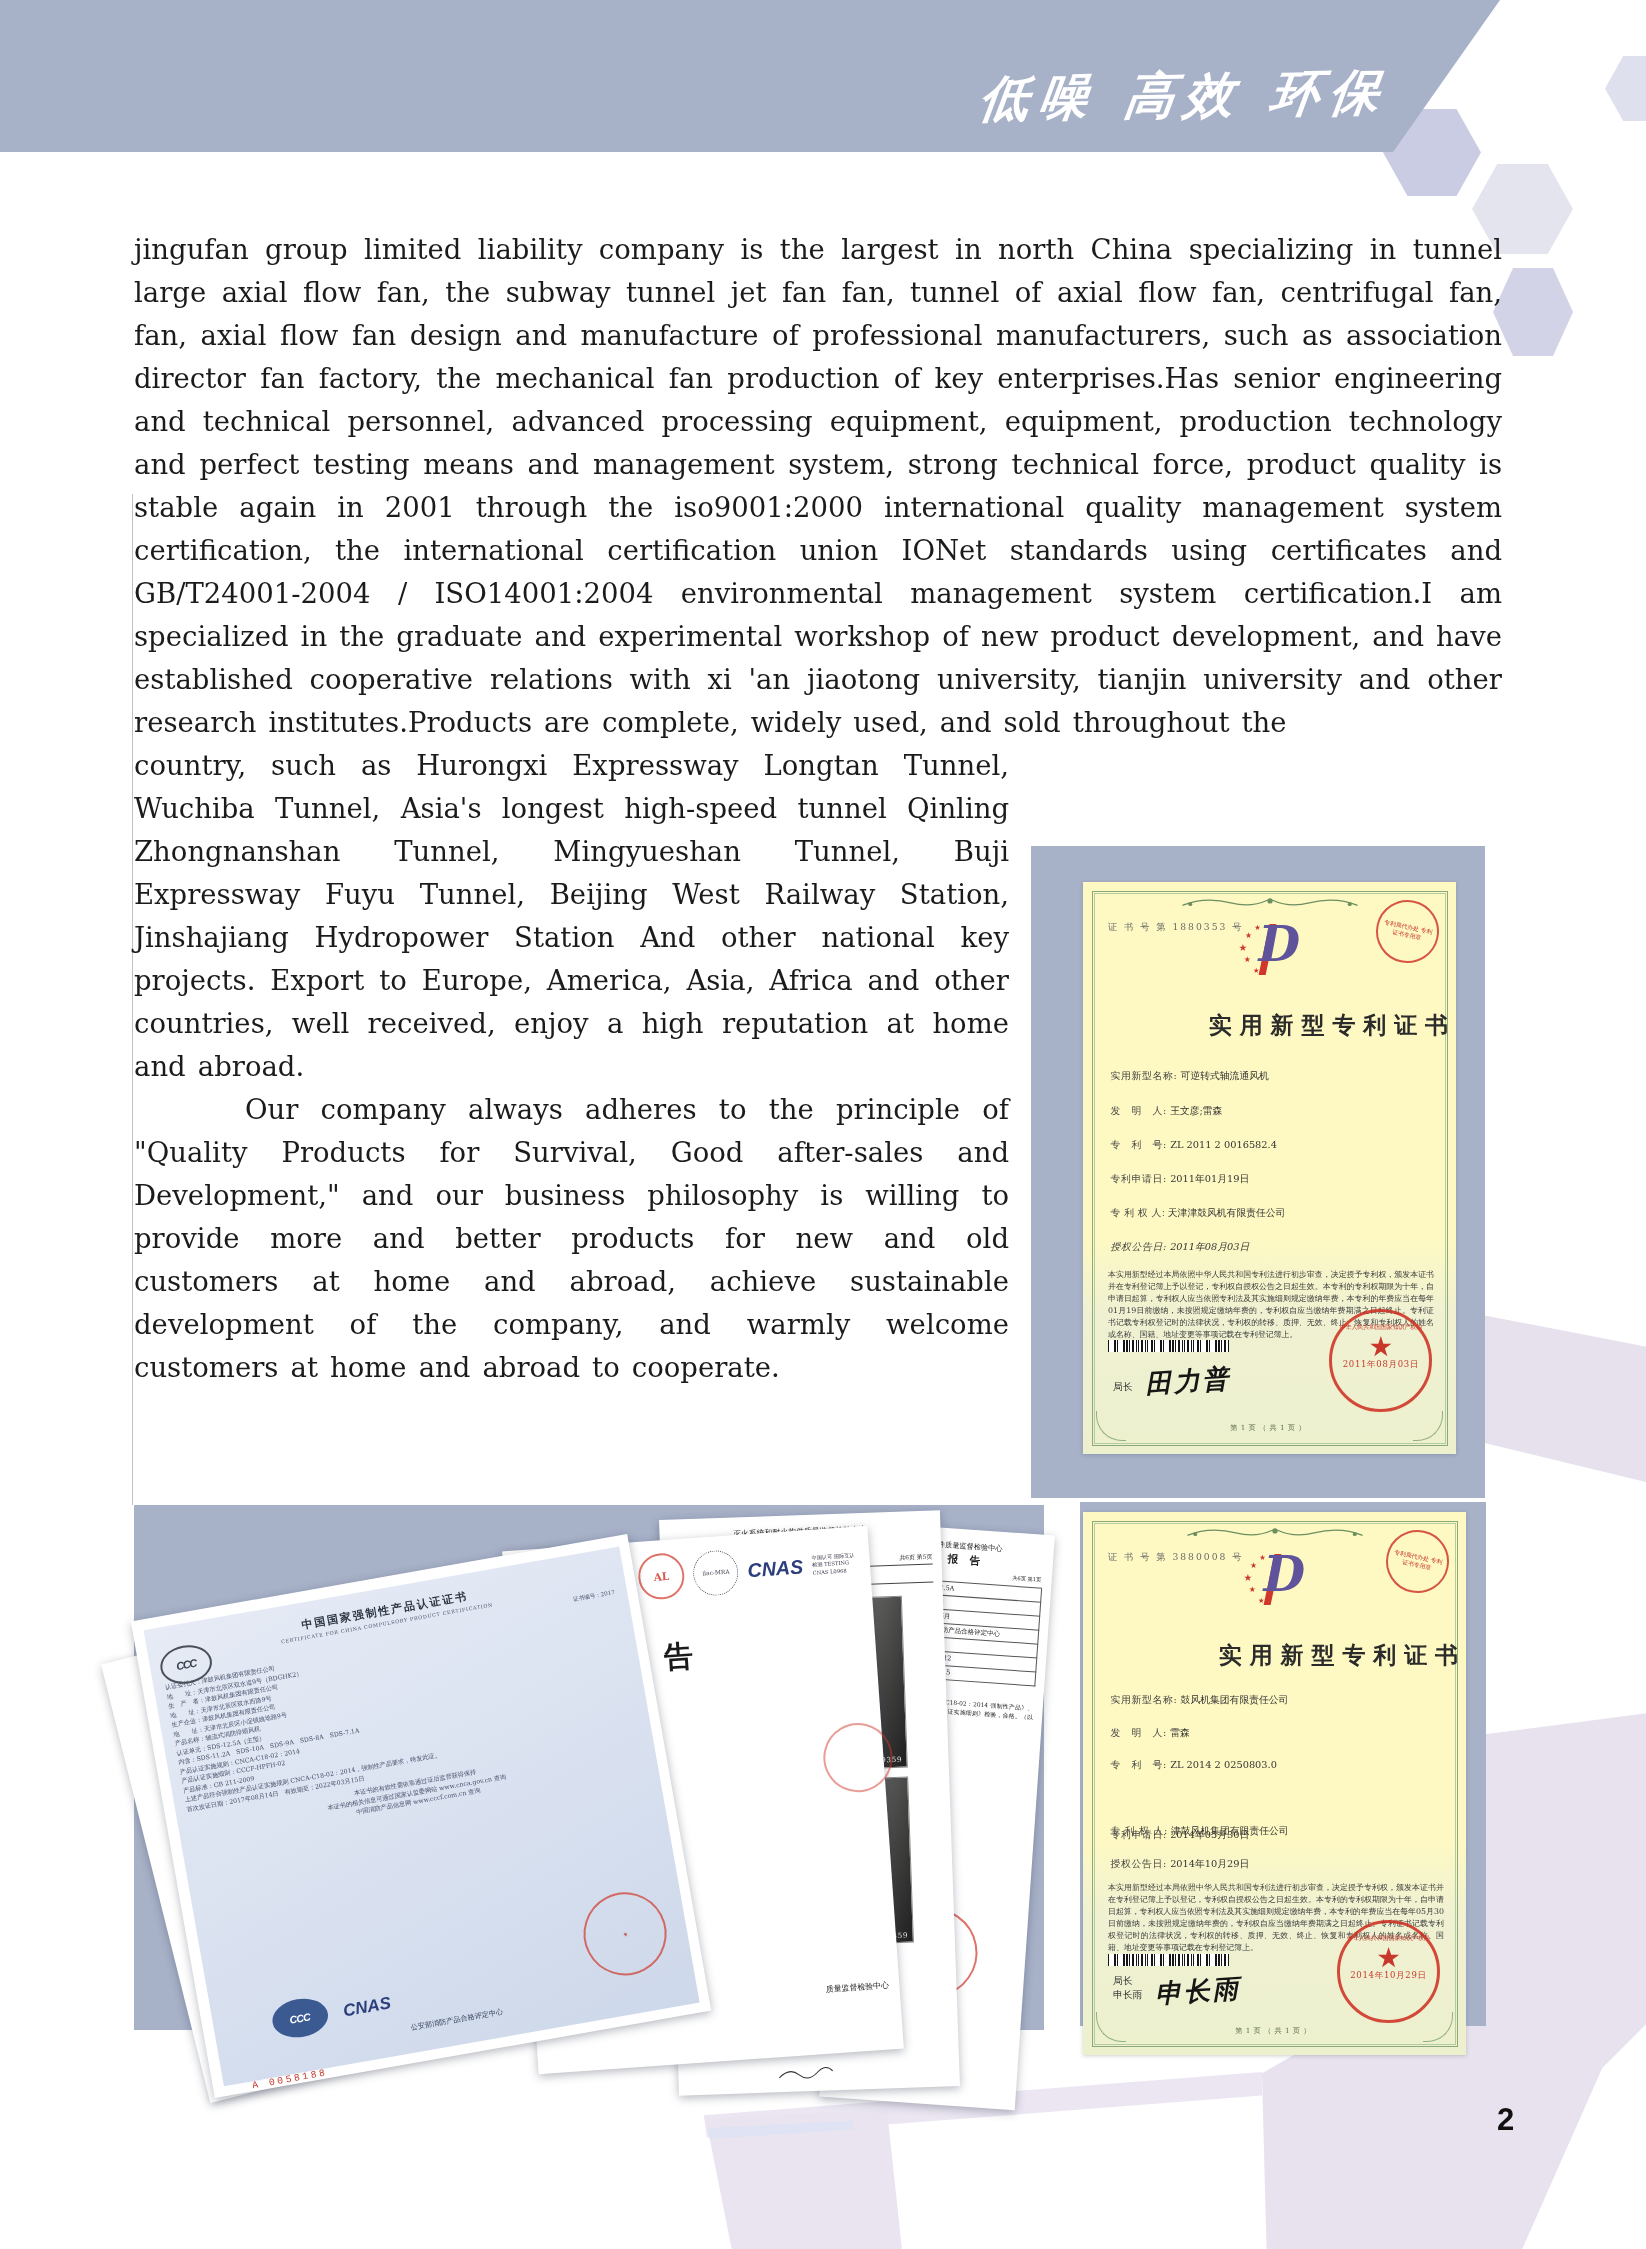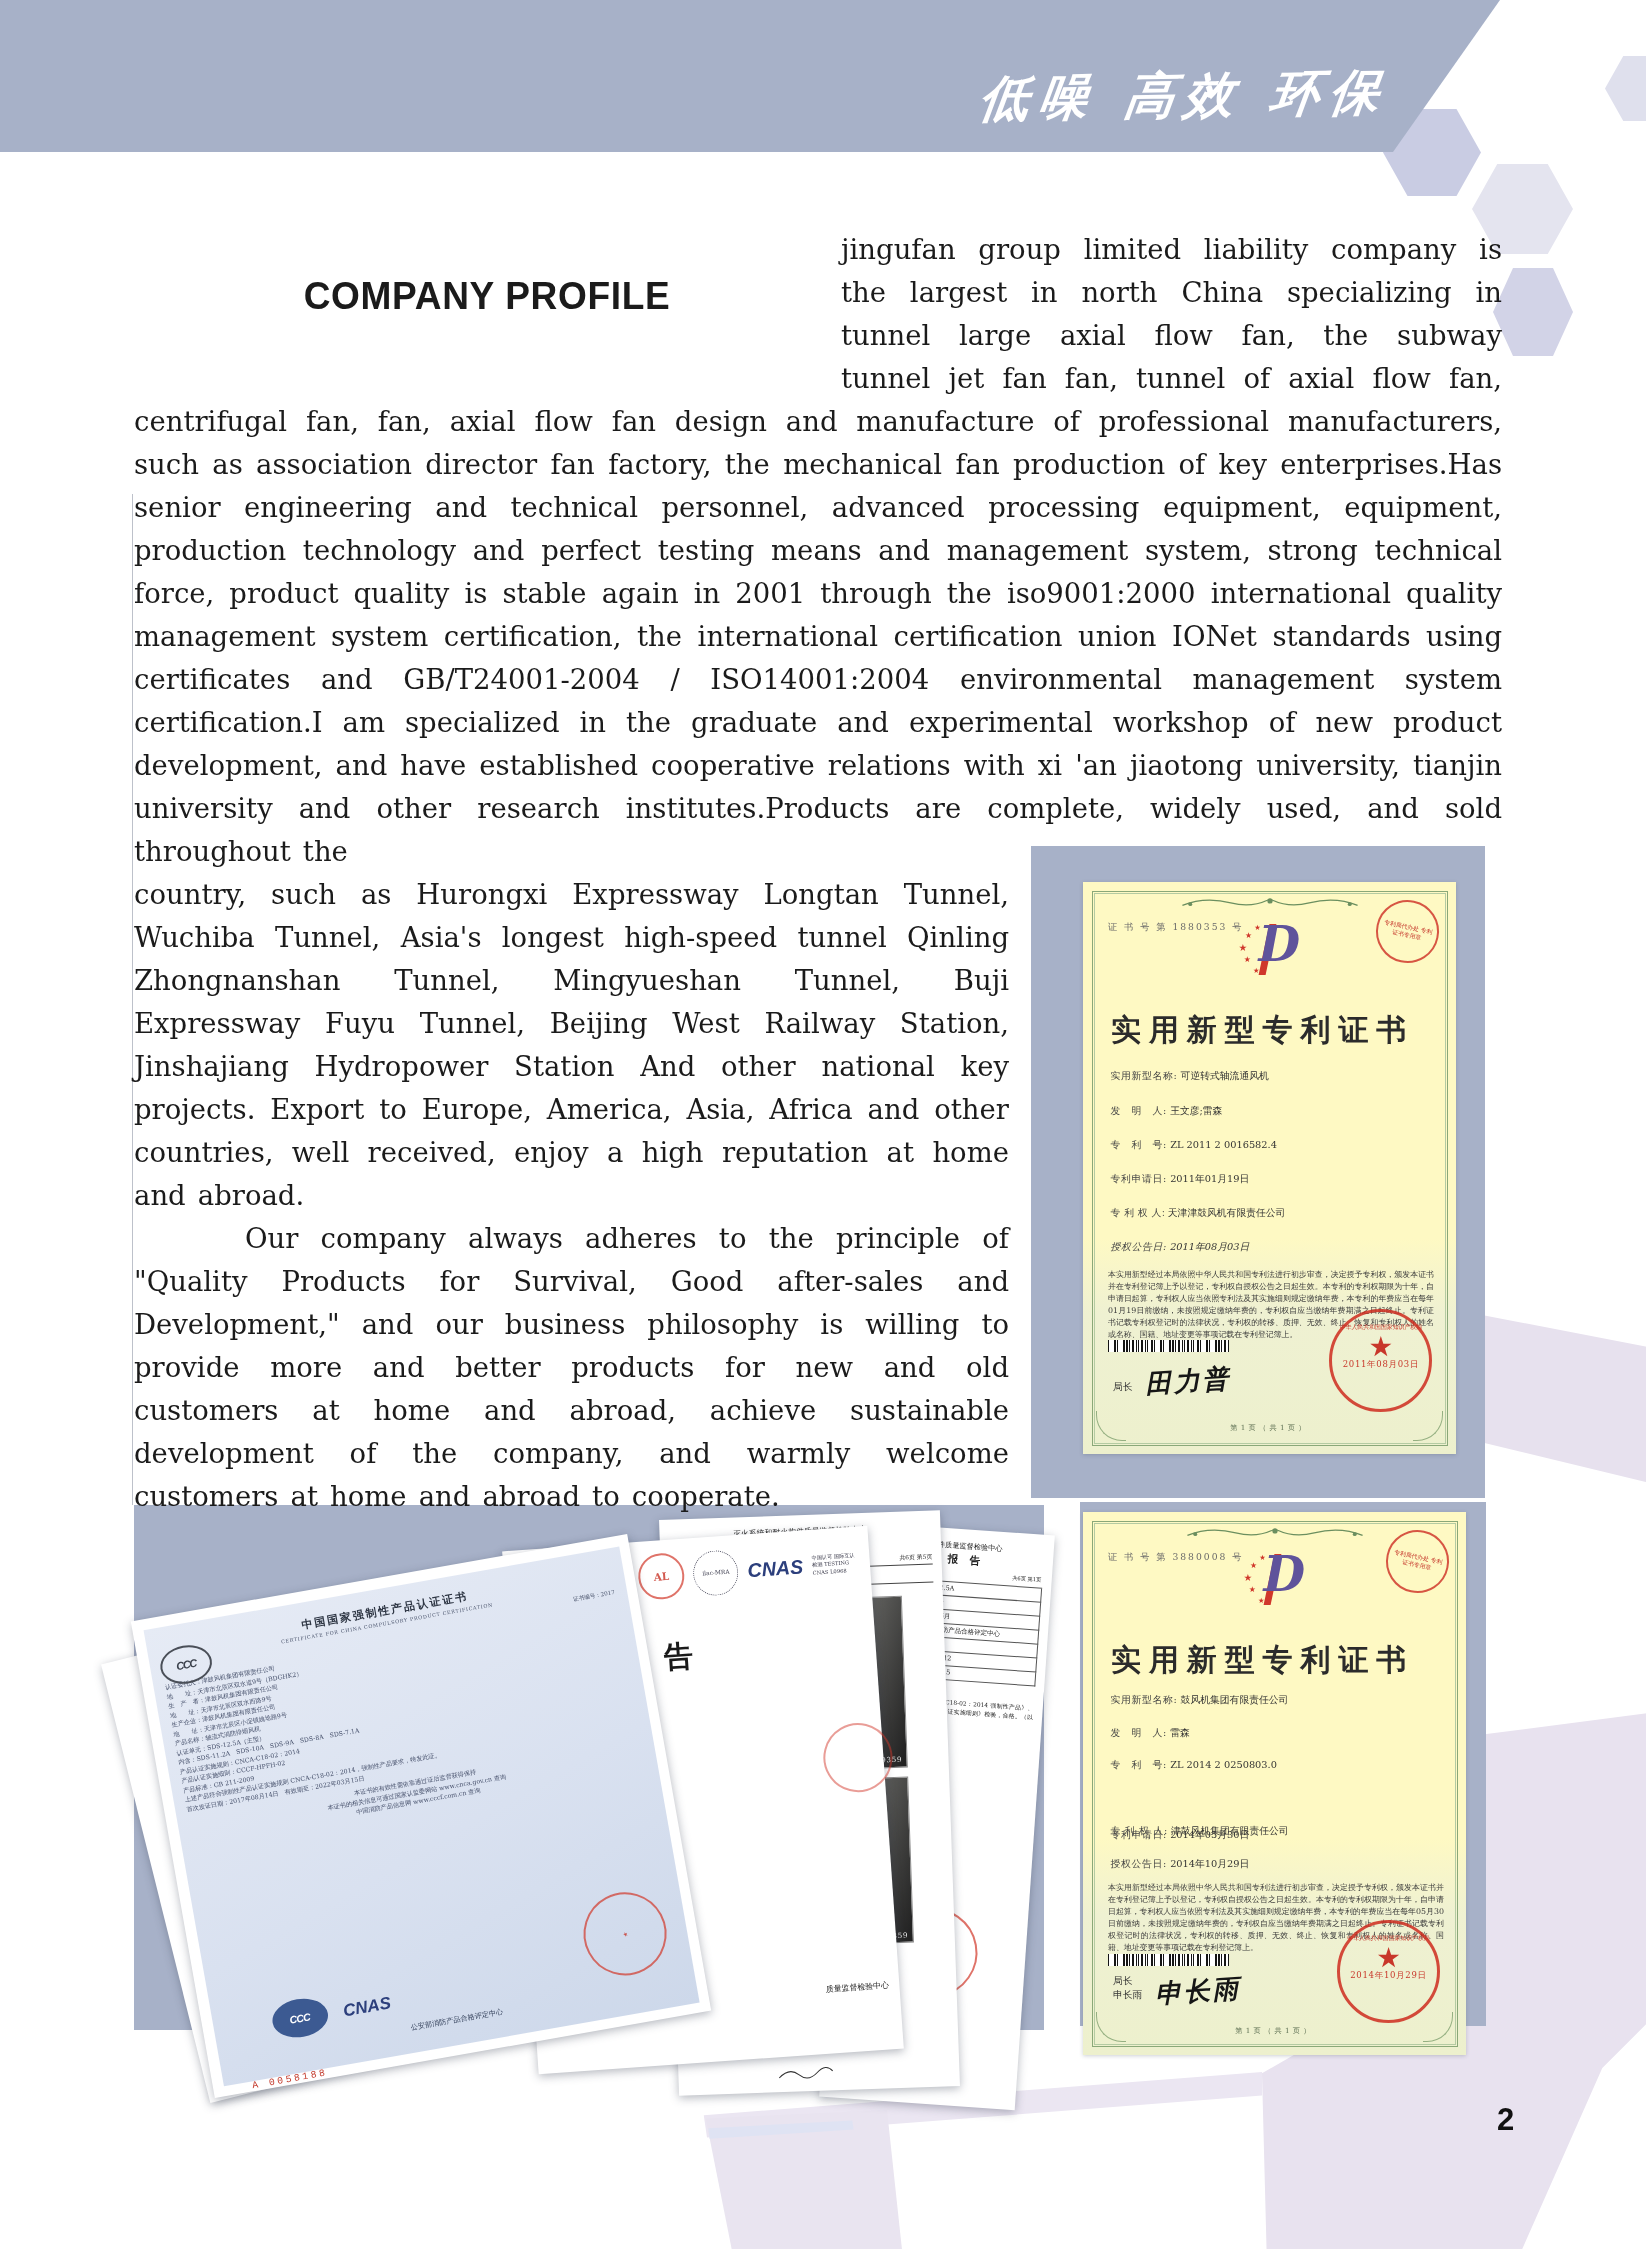--- a/index.html
+++ b/index.html
@@ -35,22 +35,22 @@
              background:linear-gradient(180deg,rgba(242,244,214,0) 0%,#eff1d2 35%,#edf0cd 100%);}
   .cert-frame{left:8.5px;top:8.5px;right:8.5px;bottom:8.5px;border:1.3px solid #8aa878;outline:0.7px solid #b4cba2;outline-offset:-3.9px;}
   .cert-no{top:39px;left:25px;font-size:9.2px;color:#6a6a6a;letter-spacing:2px;}
   .patent-logo{top:38px;left:50%;margin-left:-31px;width:63px;height:60px;}
   .patent-logo .star{position:absolute;color:#d0372b;}
   .pl-d{position:absolute;right:1.3px;top:-3.9px;font-size:48px;font-weight:bold;font-style:italic;color:#5f539b;}
   .pl-bar{position:absolute;left:25px;top:3.9px;width:6.5px;height:51px;background:#d0372b;transform:skewX(-12deg);}
   .agency-seal{top:18.3px;right:17px;width:63px;height:63px;border:2px solid rgba(205,45,35,.8);
                border-radius:50%;color:#c6382c;text-align:center;font-size:5.9px;line-height:7.2px;
                display:flex;align-items:center;justify-content:center;transform:rotate(12deg);padding:3.9px;box-sizing:border-box;}
-  .cert-title{top:128px;left:0;width:100%;text-align:left;font-size:30px;font-weight:bold;
-              letter-spacing:7.9px;color:#2b2b2b;padding-left:28px;}
+  .cert-title{top:128px;left:0;width:100%;text-align:right;font-size:23px;font-weight:bold;
+              letter-spacing:7.9px;color:#2b2b2b;}
   .cert-field{left:27.5px;font-size:9.8px;color:#333;}
   .cert-field b{font-weight:normal;color:#444;letter-spacing:0.7px;}
   .cert-body{left:25px;right:22px;font-size:7.9px;line-height:12px;color:#3a3a3a;text-align:justify;}
   .barcode{left:25px;width:121px;height:11.8px;
            background:repeating-linear-gradient(90deg,#151515 0 1.3px,#fff 1.3px 2.6px,#151515 2.6px 3.3px,#fff 3.3px 5.9px,#151515 5.9px 7.9px,#fff 7.9px 9.2px);}
   .director{left:30px;font-size:9.8px;color:#333;}
   .sig{font-size:26px;font-style:italic;font-weight:bold;color:#161616;letter-spacing:2.6px;
        display:inline-block;transform:rotate(-4deg);margin-left:9.2px;font-family:"DejaVu Serif",serif;}
   .emblem-seal{width:103px;height:103px;border:3.3px solid rgba(206,44,30,.85);border-radius:50%;
                color:#c8372a;text-align:center;box-sizing:border-box;padding-top:11.8px;font-size:5.9px;line-height:7.2px;}
@@ -96,23 +96,20 @@
 
 <div class="abs banner ni"></div>
 <div class="abs slogan">低噪 高效 环保</div>
 <div class="abs hex ni" style="left:1383px;top:109px;width:98px;height:87px;background:#c9cce3;"></div>
 <div class="abs hex ni" style="left:1472px;top:164px;width:101px;height:90px;background:#e4e4ef;"></div>
 <div class="abs hex ni" style="left:1493px;top:268px;width:80px;height:88px;background:#d2d3e7;"></div>
 <div class="abs hex ni" style="left:1605px;top:56px;width:73px;height:65px;background:#dfe0ed;"></div>
 
 <div class="abs leftrule ni"></div>
 <div class="abs flow">
-  <div class="heading-box">
-    <h1>COMPANY PROFILE</h1>
-  </div>
   <p class="para">jingufan group limited liability company is the largest in north China specializing in tunnel large axial flow fan, the subway tunnel jet fan fan, tunnel of axial flow fan, centrifugal fan, fan, axial flow fan design and manufacture of professional manufacturers, such as association director fan factory, the mechanical fan production of key enterprises.Has senior engineering and technical personnel, advanced processing equipment, equipment, production technology and perfect testing means and management system, strong technical force, product quality is stable again in 2001 through the iso9001:2000 international quality management system certification, the international certification union IONet standards using certificates and GB/T24001-2004 / ISO14001:2004 environmental management system certification.I am specialized in the graduate and experimental workshop of new product development, and have established cooperative relations with xi 'an jiaotong university, tianjin university and other research institutes.Products are complete, widely used, and sold throughout the</p>
   <p class="para narrow">country, such as Hurongxi Expressway Longtan Tunnel, Wuchiba Tunnel, Asia's longest high-speed tunnel Qinling Zhongnanshan Tunnel, Mingyueshan Tunnel, Buji Expressway Fuyu Tunnel, Beijing West Railway Station, Jinshajiang Hydropower Station And other national key projects. Export to Europe, America, Asia, Africa and other countries, well received, enjoy a high reputation at home and abroad.</p>
   <p class="para narrow indent">Our company always adheres to the principle of "Quality Products for Survival, Good after-sales and Development," and our business philosophy is willing to provide more and better products for new and old customers at home and abroad, achieve sustainable development of the company, and warmly welcome customers at home and abroad to cooperate.</p>
 </div>
 
 <div class="abs cert" style="left:1083px;top:882px;width:373px;height:572px;">
   <div class="abs cert-tint ni"></div>
   <div class="abs cert-frame ni"></div>
   <svg class="abs flourish ni" viewBox="0 0 280 26">
     <path d="M6 16 Q40 2 80 12 Q110 20 136 8 Q140 6 144 8 Q170 20 200 12 Q240 2 274 16" fill="none" stroke="#6b8f5f" stroke-width="2"></path>

